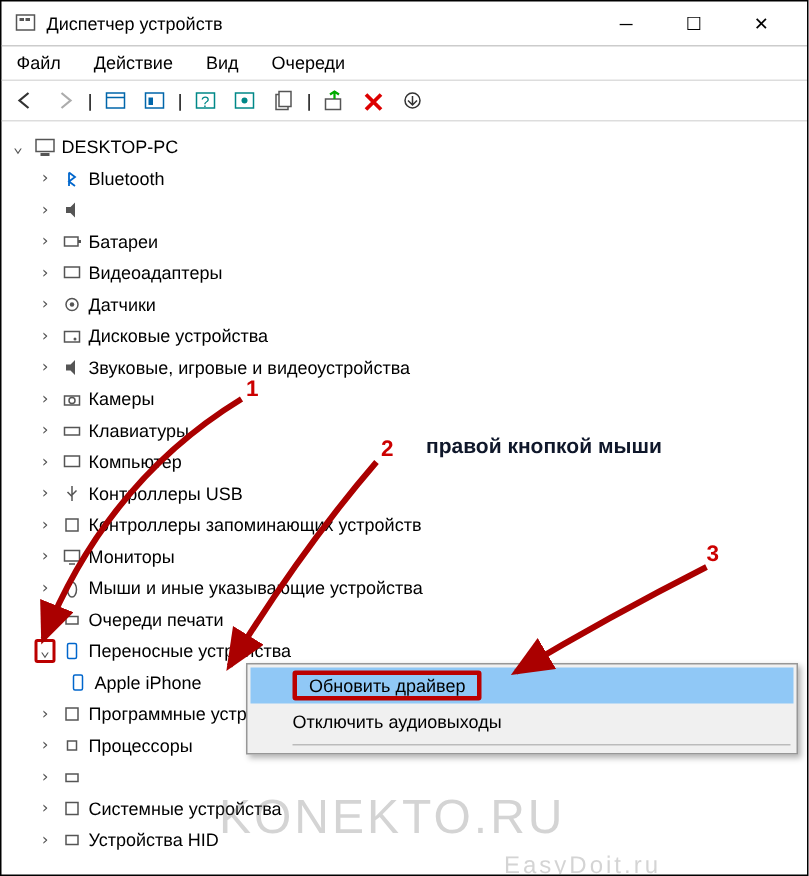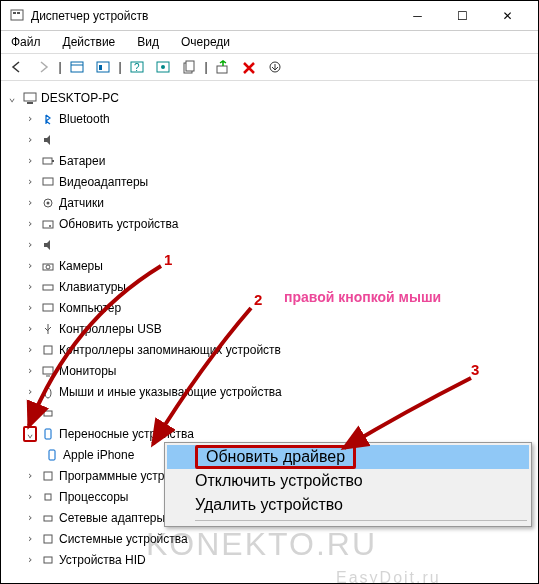--- a/index.html
+++ b/index.html
@@ -14,27 +14,27 @@
   .toolbar { height: 28px; border-top: 1px solid #ddd; border-bottom: 1px solid #ddd; display: flex; align-items: center; padding: 0 4px; gap: 2px; }
   .tb { width: 24px; height: 22px; display: flex; align-items: center; justify-content: center; border: 1px solid transparent; }
   .tb.sep { width: 6px; border: none; }
   .tree { padding: 6px 4px; user-select: none; position: relative; }
   .node { display: flex; align-items: center; height: 21px; white-space: nowrap; }
   .indent { display: inline-block; width: 18px; }
   .exp { width: 14px; text-align: center; color: #555; font-size: 11px; font-family: monospace; }
   .exp.hl { border: 2px solid #b00; border-radius: 2px; line-height: 12px; }
   .nicon { width: 16px; height: 16px; margin: 0 3px; display: flex; align-items: center; justify-content: center; }
   .ctx { position: absolute; left: 163px; top: 441px; width: 368px; background: #f0f0f0; border: 1px solid #979797; box-shadow: 2px 2px 4px rgba(0,0,0,0.3); padding: 2px; z-index: 10; }
-  .ctx .mi { height: 24px; display: flex; align-items: center; padding-left: 28px; font-size: 16px; }
+  .ctx .mi { height: 24px; display: flex; align-items: center; padding-left: 28px; font-size: 12px; }
   .ctx .mi.sel { background: #90c8f6; }
   .ctx .mi.sel .mh { border: 3px solid #b00; padding: 0 8px; border-radius: 2px; }
   .ctx hr { margin: 3px 2px 3px 28px; border: none; border-top: 1px solid #bbb; }
   .ann { position: absolute; pointer-events: none; z-index: 20; }
   .ann-num { color: #c00; font-size: 15px; font-weight: bold; }
-  .ann-txt { color: #ec4899; font-size: 14px; font-weight: bold; }
+  .ann-txt { color: #0f172a; font-size: 14px; font-weight: bold; }
   .wm { position: absolute; font-size: 32px; color: rgba(100,100,100,0.28); letter-spacing: 2px; font-weight: 300; pointer-events:none; }
   svg.arrow { position: absolute; z-index: 15; pointer-events: none; }
 </style>
 </head>
 <body>
 
 <div class="titlebar">
   <span class="icon">
     <svg width="16" height="16">
         <rect x="2" y="2" width="12" height="10" fill="none" stroke="#555"></rect>
@@ -185,30 +185,31 @@
     </div>
   <div class="node">
       <span class="indent"></span>
       <span class="exp">›</span>
       <span class="nicon">
         <svg width="14" height="14">
           <rect x="2" y="4" width="10" height="7" fill="none" stroke="#555"></rect>
           <circle cx="9" cy="9" r="1" fill="#555"></circle>
         </svg>
       </span>
-      <span>Обновить устройства</span>
+      <span>Дисковые устройства</span>
     </div>
   <div class="node">
       <span class="indent"></span>
       <span class="exp">›</span>
       <span class="nicon">
         <svg width="14" height="14">
           <path d="M3 5 L6 5 L9 2 L9 12 L6 9 L3 9 Z" fill="#555"></path>
         </svg>
       </span>
+      <span>Звуковые, игровые и видеоустройства</span>
     </div>
   <div class="node">
       <span class="indent"></span>
       <span class="exp">›</span>
       <span class="nicon">
         <svg width="14" height="14">
           <rect x="2" y="5" width="10" height="6" fill="none" stroke="#555"></rect>
           <circle cx="7" cy="8" r="2" fill="none" stroke="#555"></circle>
         </svg>
       </span>
@@ -276,20 +277,21 @@
       <span>Мыши и иные указывающие устройства</span>
     </div>
   <div class="node">
       <span class="indent"></span>
       <span class="exp">›</span>
       <span class="nicon">
         <svg width="14" height="14">
           <rect x="3" y="5" width="8" height="5" fill="none" stroke="#555"></rect>
         </svg>
       </span>
+      <span>Очереди печати</span>
     </div>
   <div class="node">
       <span class="indent"></span>
       <span class="exp hl">⌄</span>
       <span class="nicon">
         <svg width="14" height="14">
           <rect x="4" y="2" width="6" height="10" rx="1" fill="none" stroke="#06c"></rect>
         </svg>
       </span>
       <span>Переносные устройства</span>
@@ -325,21 +327,20 @@
       <span>Процессоры</span>
     </div>
   <div class="node">
       <span class="indent"></span>
       <span class="exp">›</span>
       <span class="nicon">
         <svg width="14" height="14">
           <rect x="3" y="5" width="8" height="5" fill="none" stroke="#555"></rect>
         </svg>
       </span>
-      <span>Сетевые адаптеры</span>
     </div>
   <div class="node">
       <span class="indent"></span>
       <span class="exp">›</span>
       <span class="nicon">
         <svg width="14" height="14">
           <rect x="3" y="3" width="8" height="8" fill="none" stroke="#555"></rect>
         </svg>
       </span>
       <span>Системные устройства</span>
@@ -354,24 +355,21 @@
       </span>
       <span>Устройства HID</span>
     </div>
 </div>
 
 <div class="ctx">
   <div class="mi sel">
       <span class="mh">Обновить драйвер</span>
     </div>
   <div class="mi">
-      <span>Отключить устройство</span>
-    </div>
-  <div class="mi">
-      <span>Удалить устройство</span>
+      <span>Отключить аудиовыходы</span>
     </div>
   <hr>
 </div>
 
 <span class="ann ann-num" style="left:163px; top:250px">1</span>
 <span class="ann ann-num" style="left:253px; top:290px">2</span>
 <span class="ann ann-num" style="left:470px; top:360px">3</span>
 <span class="ann ann-txt" style="left:283px; top:288px">правой кнопкой мыши</span>
 
 <svg class="arrow" style="left:20px; top:260px" width="150" height="175">

